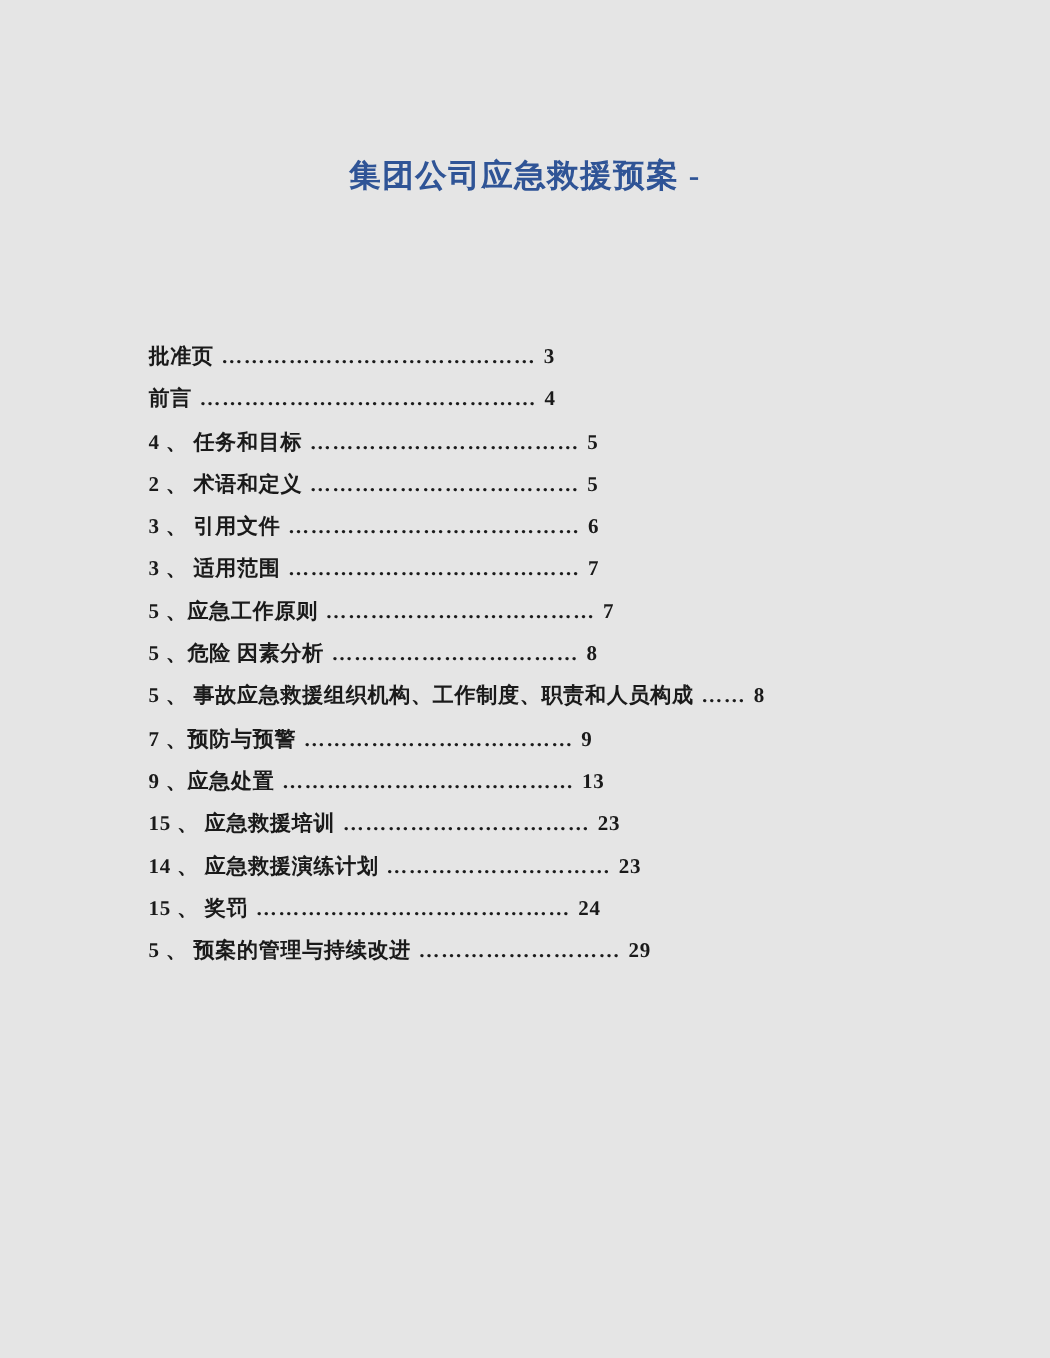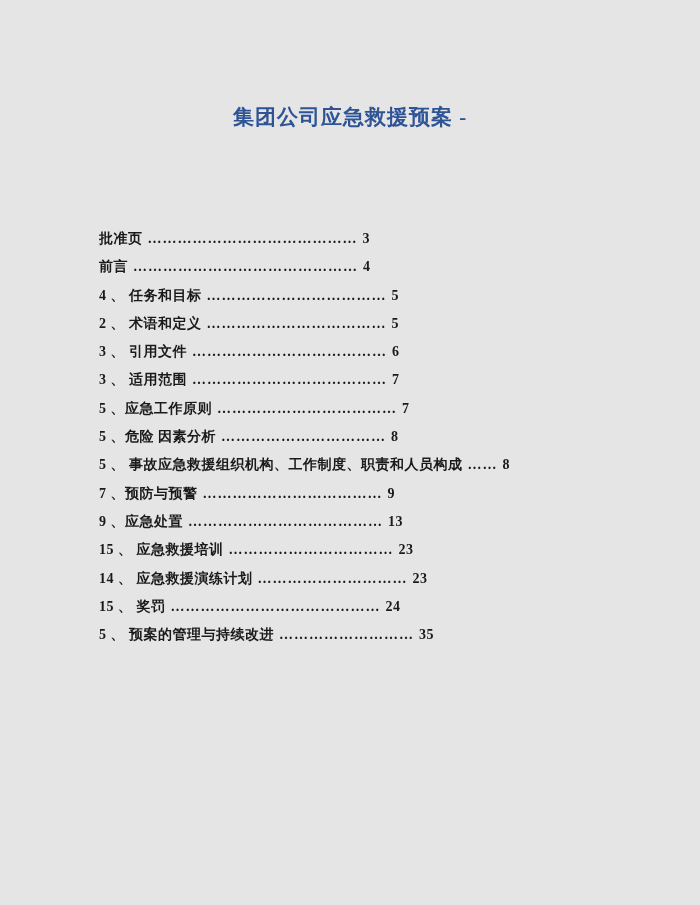--- a/index.html
+++ b/index.html
@@ -118,18 +118,18 @@
 
     <div class="toc-row">
       <span class="toc-text">14 、 应急救援演练计划</span><span class="toc-leader">…………………………</span><span class="toc-page">23</span>
     </div>
 
     <div class="toc-row">
       <span class="toc-text">15 、 奖罚</span><span class="toc-leader">……………………………………</span><span class="toc-page">24</span>
     </div>
 
     <div class="toc-row">
-      <span class="toc-text">5 、 预案的管理与持续改进</span><span class="toc-leader">………………………</span><span class="toc-page">35</span>
+      <span class="toc-text">5 、 预案的管理与持续改进</span><span class="toc-leader">………………………</span><span class="toc-page">29</span>
     </div>
 
   </div>
 
 </div>
 
 </body></html>

